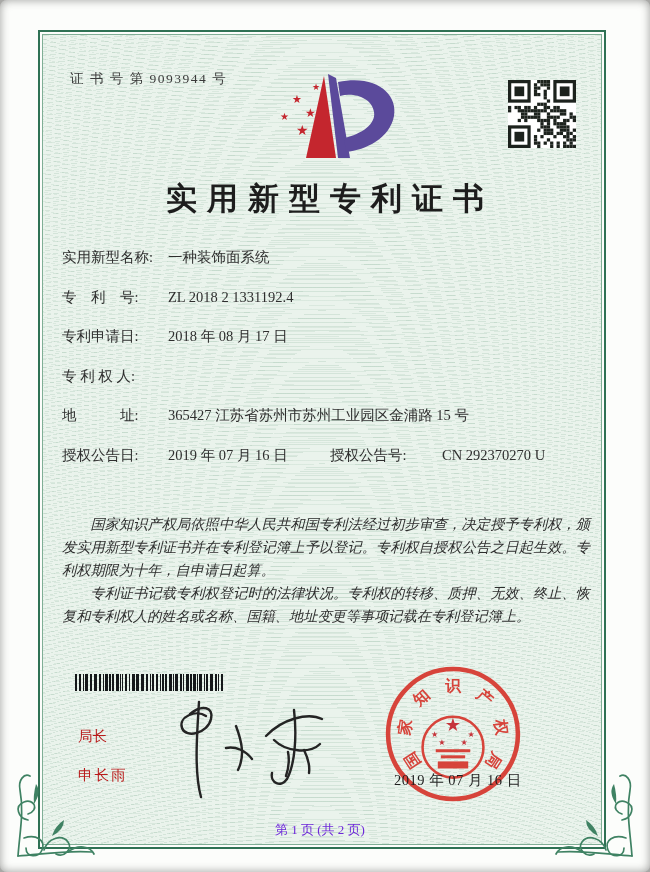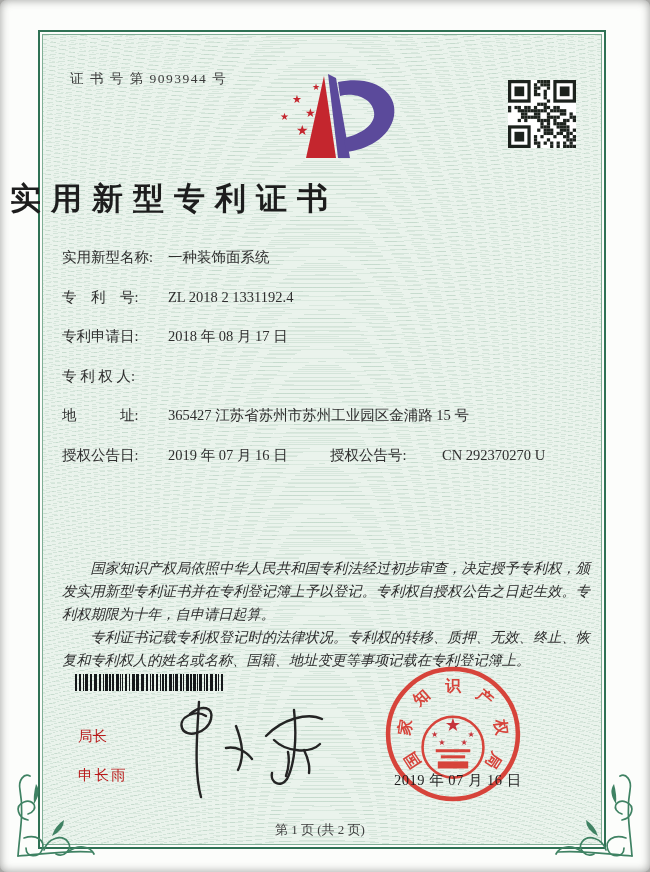--- a/index.html
+++ b/index.html
@@ -7,38 +7,38 @@
          border-radius:7px;box-shadow:inset 0 0 10px rgba(0,0,0,.38);overflow:hidden;}
   .frame{position:absolute;left:38px;top:30px;width:564px;height:815px;border:2px solid #2f7154;}
   .frame-inner{position:absolute;inset:2px;border:1px solid #7fae95;
       background-color:#eaf3ec;
       background-image:
         repeating-radial-gradient(ellipse 1300px 850px at 50% 135%, rgba(120,168,140,.20) 0 1px, transparent 1px 6px),
         repeating-radial-gradient(ellipse 1500px 950px at 50% -45%, rgba(120,168,140,.14) 0 1px, transparent 1px 7px);}
   .cert-no{position:absolute;left:70px;top:70px;font-size:13.5px;letter-spacing:1.5px;color:#3a3a3a;}
   .logo{position:absolute;left:258px;top:72px;width:150px;height:90px;}
   .qr{position:absolute;left:508px;top:80px;width:68px;height:68px;}
-  .title{position:absolute;left:0;top:178px;width:100%;text-align:left;font-size:31px;font-weight:bold;
+  .title{position:absolute;left:0;top:178px;width:100%;text-align:center;font-size:31px;font-weight:bold;
          letter-spacing:10px;text-indent:10px;color:#1d1d1d;}
   .fields{position:absolute;left:62px;top:247px;width:528px;font-size:14.5px;color:#2e2e2e;}
   .field-row{display:flex;line-height:20px;margin-bottom:19.5px;white-space:pre;}
   .f-label{width:106px;flex:0 0 auto;}
   .f-value{white-space:pre-wrap;}
   .grant-date{width:162px;flex:0 0 auto;}
   .grant-label{flex:0 0 auto;margin-right:6px;}
   .paras{position:absolute;left:62px;top:513px;width:528px;font-size:14.2px;line-height:23px;
-         text-align:justify;color:#2d2d2d;font-style:italic;margin-top:44px;}
+         text-align:justify;color:#2d2d2d;font-style:italic;}
   .paras p{margin:0;text-indent:2em;}
   .barcode{position:absolute;left:75px;top:674px;width:150px;height:17px;}
   .official{position:absolute;left:78px;top:729px;font-size:14.5px;color:#b91c1c;line-height:1;}
   .official .name{margin-top:24px;letter-spacing:2px;}
   .sig{position:absolute;left:160px;top:694px;width:175px;height:110px;}
   .seal{position:absolute;left:383px;top:664px;width:140px;height:140px;opacity:.93;}
   .seal-date{position:absolute;left:394px;top:771px;font-size:14.5px;color:#1f1f1f;letter-spacing:.5px;z-index:5;}
-  .footer{position:absolute;left:38px;top:821px;width:564px;text-align:center;font-size:13px;color:#404040;}
+  .footer{position:absolute;left:38px;top:821px;width:564px;text-align:center;font-size:13px;color:#6d28d9;}
   .corner{position:absolute;width:96px;height:100px;z-index:4;}
   .corner-l{left:12px;top:760px;}
   .corner-r{right:12px;top:760px;transform:scaleX(-1);}
   .seal-char{font-size:15.5px;font-weight:bold;fill:#d6372e;font-family:"Liberation Serif","DejaVu Serif",serif;}
   .logo-star{fill:#c4262e;font-family:"DejaVu Sans",sans-serif;}
   .flour{stroke:#3f8263;stroke-width:1.7;fill:none;stroke-linecap:round;}
 </style>
 </head>
 <body>
 

